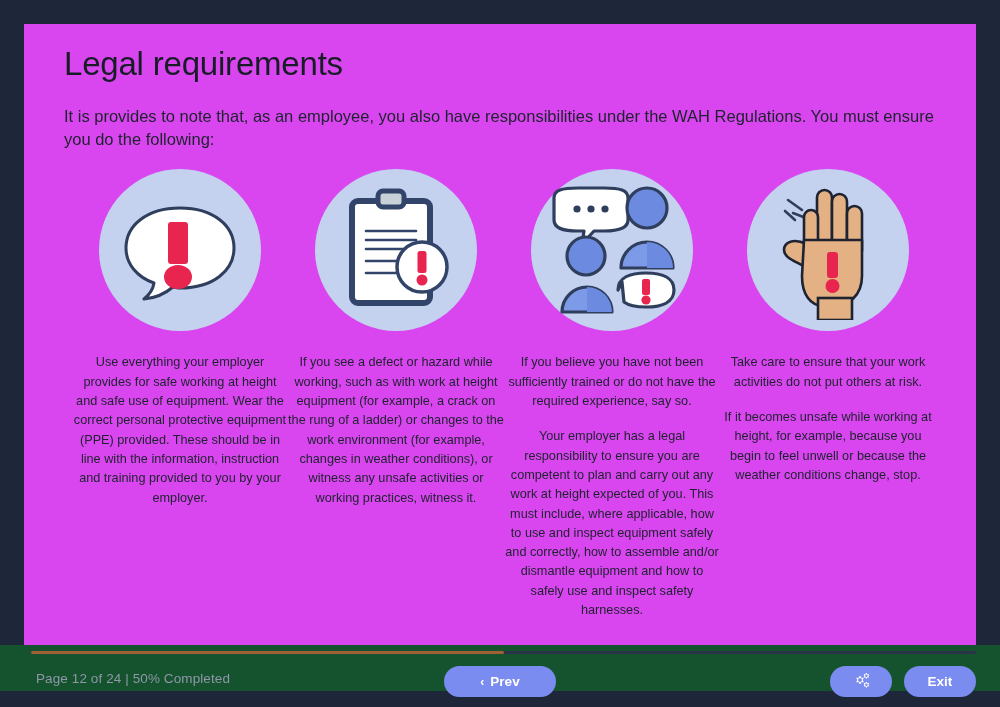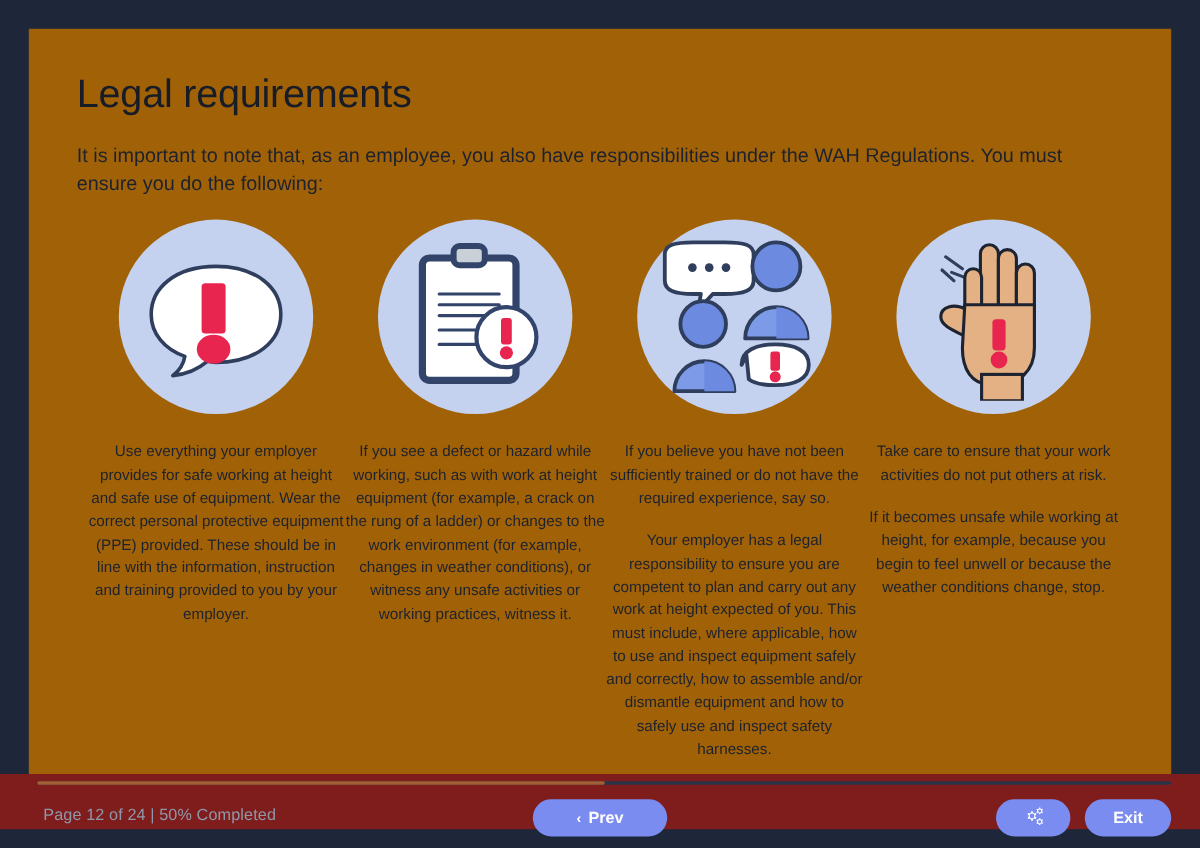--- a/index.html
+++ b/index.html
@@ -19,22 +19,22 @@
     background: #1e2639;
   }
 
   
   .slide-card {
     position: absolute;
     left: 24px;
     top: 24px;
     width: 952px;
     height: 621px;
-    background: #a16207;
-    padding: 34px 40px 0 40px;
+    background: #d946ef;
+    padding: 20px 40px 0 40px;
   }
 
   .slide-title {
     font-size: 33px;
     font-weight: normal;
     color: #181c27;
     letter-spacing: -0.2px;
     margin-bottom: 21px;
     line-height: 1.2;
   }
@@ -84,21 +84,21 @@
   .col-text + .col-text { margin-top: 16px; }
   .col-text b { font-weight: normal; }
 
   
   .footer {
     position: absolute;
     left: 0;
     top: 645px;
     width: 1000px;
     height: 46px;
-    background: #7f1d1d;
+    background: #14532d;
   }
 
   .progress-track {
     position: absolute;
     left: 31px;
     top: 6px;
     width: 945px;
     height: 3px;
     background: #2b3category;
     background: #2a3348;
@@ -164,21 +164,21 @@
 </style>
 </head>
 <body>
 
 <div id="app">
 
   <div class="slide-card">
 
     <h1 class="slide-title">Legal requirements</h1>
 
-    <p class="slide-intro">It is important to note that, as an employee, you also have responsibilities under the WAH Regulations. You must ensure you do the following:</p>
+    <p class="slide-intro">It is provides to note that, as an employee, you also have responsibilities under the WAH Regulations. You must ensure you do the following:</p>
 
     <div class="columns">
 
       <div class="column">
         <div class="illus-circle">
           <span>
             <svg width="128" height="112" viewBox="0 0 128 112">
               <path d="M64 14 C30 14 10 32 10 54 C10 70 21 83 38 89 C37 96 33 101 28 105 C40 104 50 99 57 93 C59 93 61 94 64 94 C98 94 118 76 118 54 C118 32 98 14 64 14 Z" fill="#ffffff" stroke="#2e3e5c" stroke-width="3" stroke-linejoin="round"></path>
               <rect x="52" y="28" width="20" height="42" rx="3" fill="#e8254f"></rect>
               <ellipse cx="62" cy="83" rx="14" ry="12" fill="#e8254f"></ellipse>

